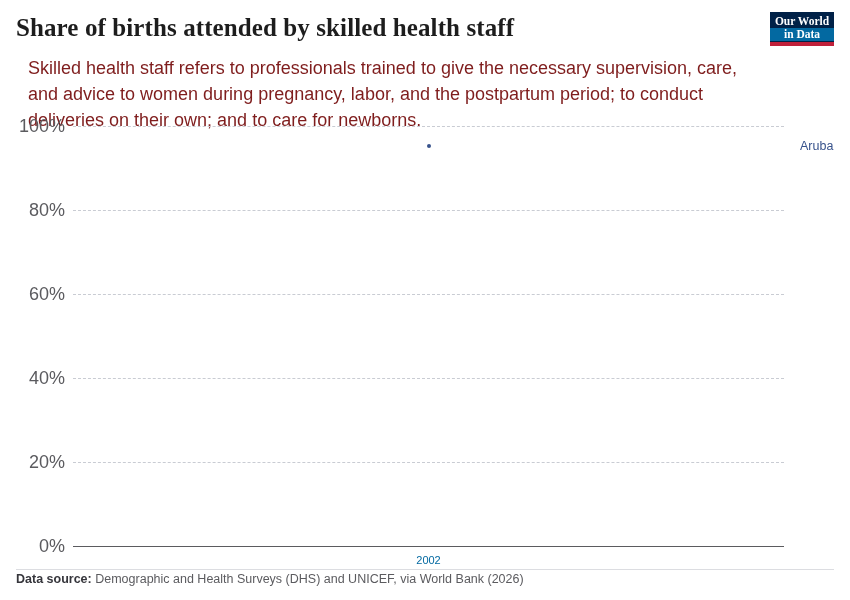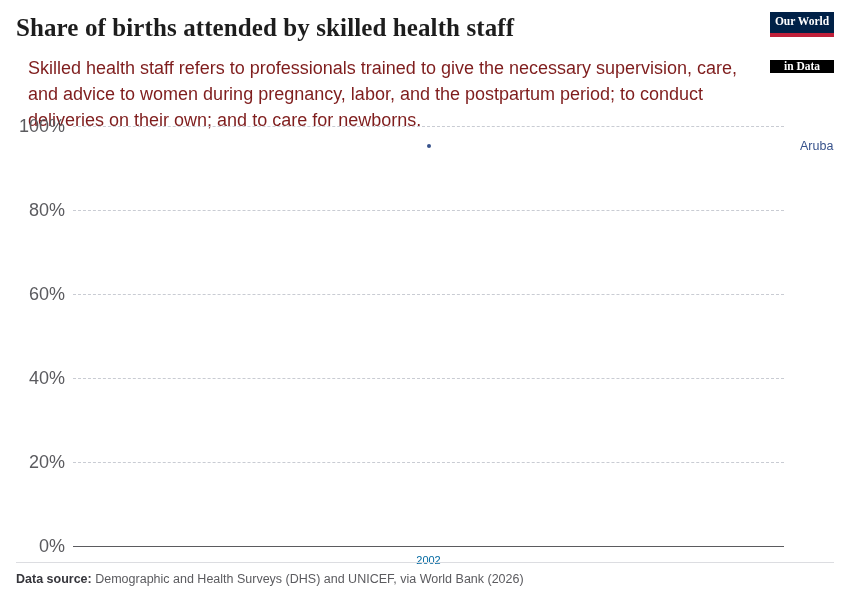--- a/index.html
+++ b/index.html
@@ -39,36 +39,35 @@
     line-height: 1.45;
     color: #7f1d1d;
     max-width: 730px;
     margin: 12px;
   }
   .owid-logo {
     position: absolute;
     top: -2px;
     right: 0;
     width: 64px;
-    height: 25px;
+    height: 34px;
     background: #002147;
     color: #ffffff;
     font-family: "Liberation Serif", serif;
     font-weight: 700;
     font-size: 11.5px;
     line-height: 1.12;
     text-align: center;
     padding-top: 3px;
     box-sizing: border-box;
     border-bottom: 4px solid #c0203a;
   }
   .owid-logo .l2 {
     display: block;
-    background: #000000;
-    margin-top: 32px;
+    background: #0369a1;
   }
   
   .chart-wrap {
     position: absolute;
     left: 16px;
     top: 116px;
     width: 818px;
     height: 440px;
   }
   .plot {
@@ -123,21 +122,21 @@
     transform: translateY(-50%);
     white-space: nowrap;
   }
   
   .footer {
     position: absolute;
     left: 16px;
     right: 16px;
     bottom: 14px;
     border-top: 1px solid #dcdde1;
-    padding-top: 9px;
+    padding-top: 2px;
     display: flex;
     justify-content: space-between;
     align-items: center;
     font-size: 12.5px;
     color: #5b5b5f;
   }
   .footer .src strong {
     color: #36363c;
     font-weight: 700;
   }

